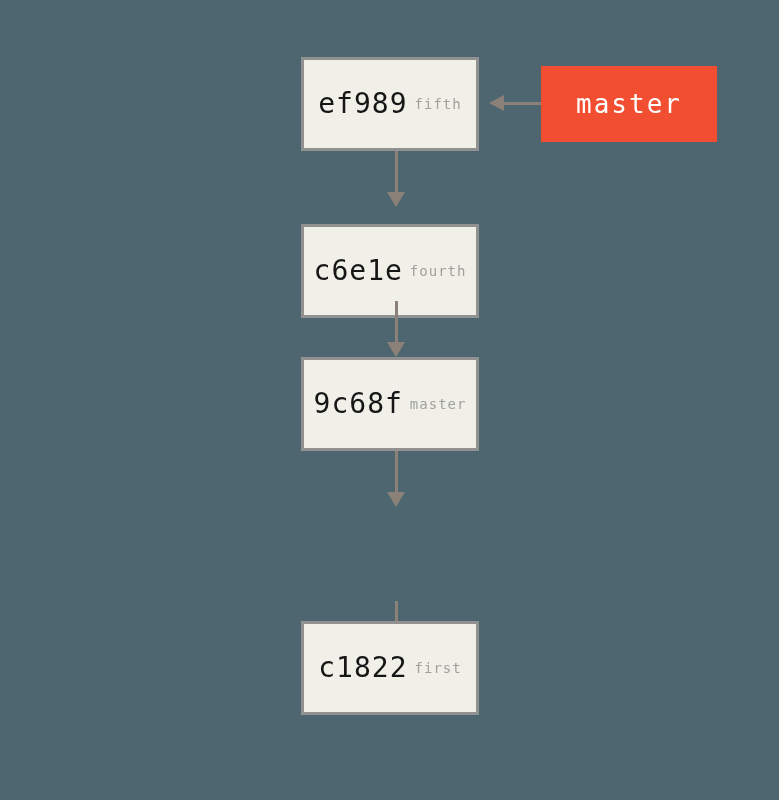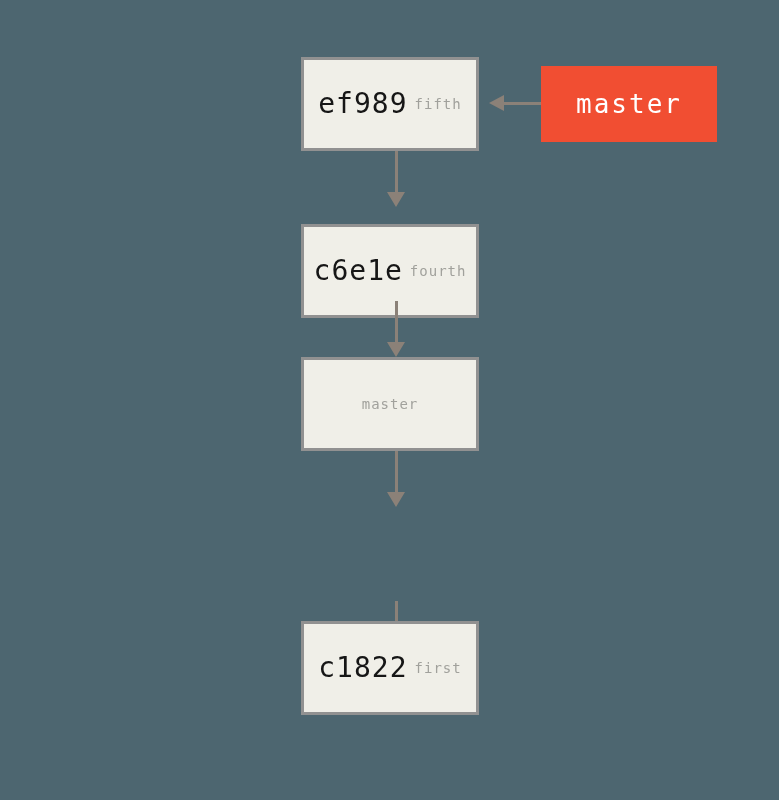--- a/index.html
+++ b/index.html
@@ -122,20 +122,21 @@
     <div class="hash">c6e1e</div>
     <div class="message">fourth</div>
   </div>
 
   <div class="v-arrow" style="top:301px;height:56px">
     <div class="line"></div>
     <div class="head"></div>
   </div>
 
   <div class="commit" style="top:357px">
+    <div class="hash">9c68f</div>
     <div class="message">master</div>
   </div>
 
   <div class="v-arrow" style="top:451px;height:56px">
     <div class="line"></div>
     <div class="head"></div>
   </div>
 
 
   <div class="v-arrow" style="top:601px;height:53px">

